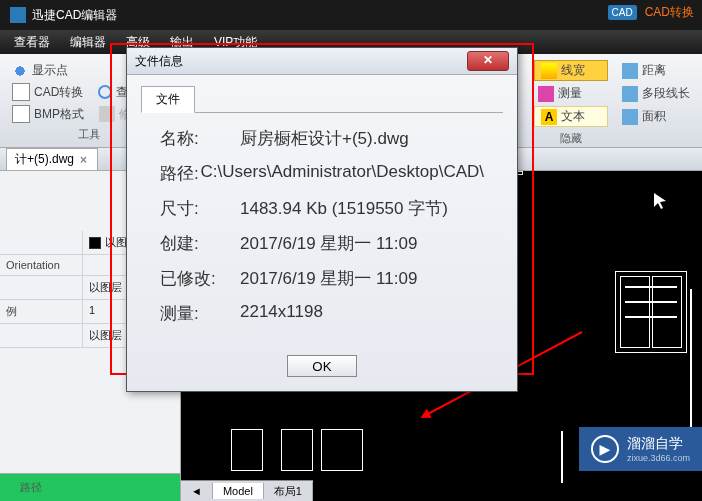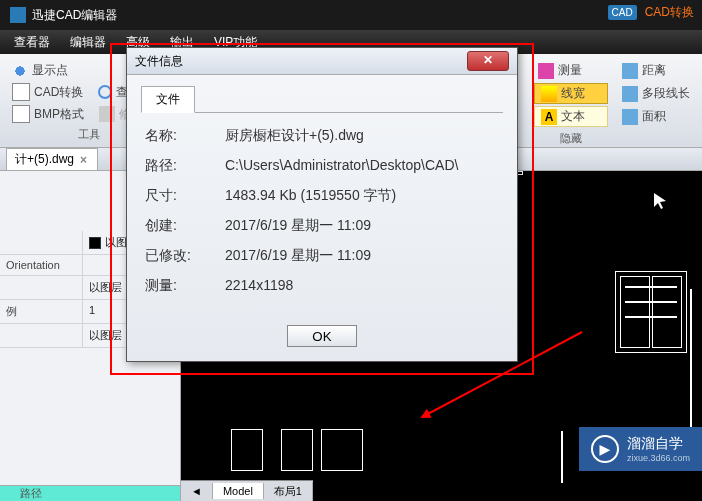--- a/index.html
+++ b/index.html
@@ -24,41 +24,41 @@
 .btn-hl{background:#fffde0;border:1px solid #e0d080;padding:1px 6px}
 .tabbar{background:linear-gradient(#e8ecf2,#d0d6de);height:22px;border-bottom:1px solid #aaa;display:flex;align-items:center;padding-left:6px}
 .tab{background:#fff;border:1px solid #aaa;border-bottom:none;padding:2px 8px;display:flex;align-items:center;gap:4px}
 .tab-close{color:#888;font-weight:bold;cursor:pointer;padding:0 2px}
 .work{display:flex;height:330px}
 .sidebar{width:180px;background:#f0f2f5;border-right:1px solid #aaa;display:flex;flex-direction:column}
 .prop{display:flex;border-bottom:1px solid #d0d4da;font-size:11px}
 .prop-k{width:70px;padding:4px 6px;color:#444;border-right:1px solid #d0d4da}
 .prop-v{flex:1;padding:4px 6px;color:#222}
 .sq{display:inline-block;width:10px;height:10px;background:#000;border:1px solid #333;vertical-align:middle;margin-right:4px}
-.pathrow{border-top:1px solid #aaa;padding:0 20px;font-size:11px;color:#555;background:#5eead4}
+.pathrow{border-top:1px solid #aaa;padding:6px 20px;font-size:11px;color:#555;background:#22c55e}
 .canvas{flex:1;background:#000;position:relative;overflow:hidden}
 .draw{position:absolute;border:1px solid #fff}
 .model-tabs{position:absolute;bottom:0;left:0;background:#d8dce2;display:flex;font-size:11px;height:20px;align-items:center;border-top:1px solid #888}
 .model-tabs span{padding:2px 10px;border-right:1px solid #aaa}
 .model-tabs .active{background:#fff}
 .arrow{position:absolute;width:180px;height:2px;background:red;transform-origin:right center}
 .arrow::after{content:"";position:absolute;left:-8px;top:-4px;border:5px solid transparent;border-right:10px solid red}
 .logo-badge{position:absolute;right:0;bottom:30px;background:#2a5a9a;color:#fff;padding:8px 12px;display:flex;align-items:center;gap:8px;font-size:14px}
 .logo-circle{width:24px;height:24px;border:2px solid #fff;border-radius:50%;display:flex;align-items:center;justify-content:center}
 .logo-sub{font-size:9px;color:#bcd;display:block}
 
 .hl{position:absolute;left:110px;top:43px;width:420px;height:328px;border:2px solid red;pointer-events:none;z-index:5}
 .dialog{position:absolute;left:126px;top:47px;width:390px;background:linear-gradient(#f5f7fa,#e6eaf0);border:1px solid #555;box-shadow:2px 2px 8px rgba(0,0,0,.4);z-index:10}
 .dlg-title{background:linear-gradient(#eef2f8,#d6dde8);height:26px;display:flex;align-items:center;padding:0 8px;border-bottom:1px solid #aaa}
 .dlg-close{margin-left:auto;width:40px;height:18px;background:linear-gradient(#e07070,#c03030);border:1px solid #803030;border-radius:3px;color:#fff;text-align:center;line-height:16px;font-weight:bold;cursor:pointer}
 .dlg-body{padding:10px 14px}
 .dlg-tabs{display:flex;border-bottom:1px solid #aaa;margin-bottom:14px}
 .dlg-tab{padding:4px 14px;border:1px solid #aaa;background:#e8ecf2;position:relative;top:1px}
 .dlg-tab.active{background:#fff;border-bottom:1px solid #fff}
-.dlg-row{display:flex;margin:12px 4px;font-size:14px;color:#333}
+.dlg-row{display:flex;margin:12px 19px;font-size:17px;color:#333}
 .dlg-row .k{width:80px}
 .dlg-row .v{flex:1}
 .dlg-btns{display:flex;justify-content:center;padding:8px 14px 14px}
 .ok-btn{width:70px;height:22px;background:linear-gradient(#fff,#e0e4ea);border:1px solid #888;cursor:pointer}
 </style>
 </head>
 <body>
 
 <div class="titlebar">
   <div class="titlebar-icon"></div>
@@ -85,27 +85,27 @@
       </div>
     <div class="rbtn"><span class="ico ico-doc"></span><span>CAD转换</span>
       &nbsp;&nbsp;<span class="ico ico-mag"></span><span>查找文字</span></div>
     <div class="rbtn"><span class="ico ico-doc"></span><span>BMP格式</span>
       &nbsp;&nbsp;<span class="ico" style="background:#ccc"></span><span style="color:#aaa">修复光栅</span></div>
     <div class="group-label">工具</div>
   </div>
 
   <div class="rightgrp">
     <div class="rightcol">
-      <div class="rbtn">
-          <span class="ico" style="background:#d4a"></span>
-          <span>测量</span>
-        </div>
       <div class="rbtn btn-yellow">
           <span class="ico" style="background:linear-gradient(#ff0,#fa0)"></span>
           <span>线宽</span>
+        </div>
+      <div class="rbtn">
+          <span class="ico" style="background:#d4a"></span>
+          <span>测量</span>
         </div>
       <div class="rbtn btn-hl">
           <span class="ico" style="background:#fc0;color:#000;text-align:center;line-height:16px;font-weight:bold">A</span>
           <span>文本</span>
         </div>
       <div class="group-label">隐藏</div>
     </div>
     <div class="rightcol">
       <div class="rbtn">
           <span class="ico" style="background:#6ad"></span>

